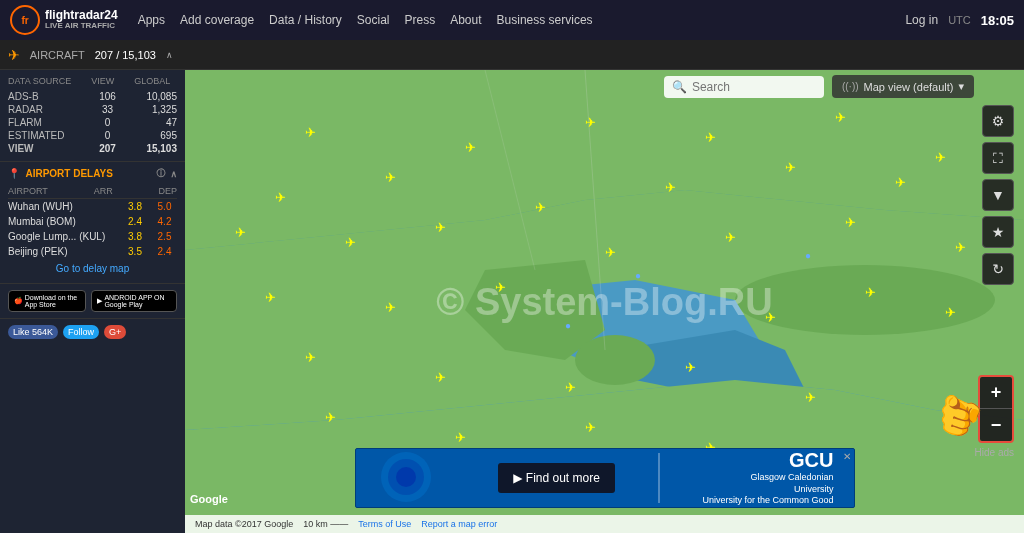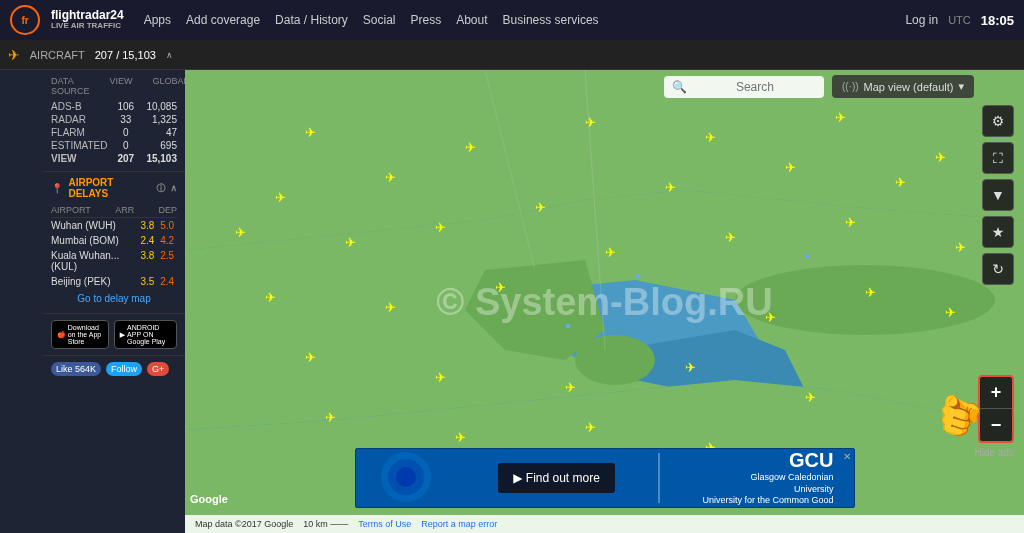--- a/index.html
+++ b/index.html
@@ -12,21 +12,21 @@
       display: flex;
       align-items: center;
       padding: 0 10px;
       gap: 20px;
       position: relative;
       z-index: 100;
     }
     .logo {
       display: flex;
       align-items: center;
-      gap: 11px;
+      gap: 5px;
       color: #fff;
       font-size: 13px;
       font-weight: bold;
     }
     .logo-circle {
       width: 30px; height: 30px;
       border: 2px solid #ff6600;
       border-radius: 50%;
       display: flex; align-items: center; justify-content: center;
       color: #ff6600; font-size: 10px; font-weight: bold;
@@ -64,21 +64,20 @@
     
     .sidebar {
       width: 185px;
       background: #1e2433;
       color: #ddd;
       font-size: 10px;
       flex-shrink: 0;
       overflow: hidden;
       position: relative;
       z-index: 50;
-      padding-left: 43px;
     }
     .data-source-section {
       padding: 6px 8px;
       border-bottom: 1px solid #333;
     }
     .ds-header {
       display: flex;
       gap: 20px;
       color: #888;
       font-size: 9px;
@@ -198,21 +197,20 @@
       width: 160px;
     }
     .search-icon { color: #555; font-size: 12px; }
     .search-input {
       border: none;
       background: transparent;
       font-size: 12px;
       color: #333;
       outline: none;
       width: 100%;
-      margin-left: 44px;
     }
     .map-view-btn {
       background: rgba(50,50,50,0.85);
       color: #ddd;
       border-radius: 4px;
       padding: 5px 10px;
       font-size: 11px;
       display: flex;
       align-items: center;
       gap: 5px;
@@ -478,21 +476,21 @@
         <span class="delay-airport">Wuhan (WUH)</span>
         <span class="delay-arr">3.8</span>
         <span class="delay-dep">5.0</span>
       </div>
       <div class="delay-row">
         <span class="delay-airport">Mumbai (BOM)</span>
         <span class="delay-arr">2.4</span>
         <span class="delay-dep">4.2</span>
       </div>
       <div class="delay-row">
-        <span class="delay-airport">Kuala Wuhan... (KUL)</span>
+        <span class="delay-airport">Google Lump... (KUL)</span>
         <span class="delay-arr">3.8</span>
         <span class="delay-dep">2.5</span>
       </div>
       <div class="delay-row">
         <span class="delay-airport">Beijing (PEK)</span>
         <span class="delay-arr">3.5</span>
         <span class="delay-dep">2.4</span>
       </div>
       <div class="delay-link">Go to delay map</div>
     </div>

